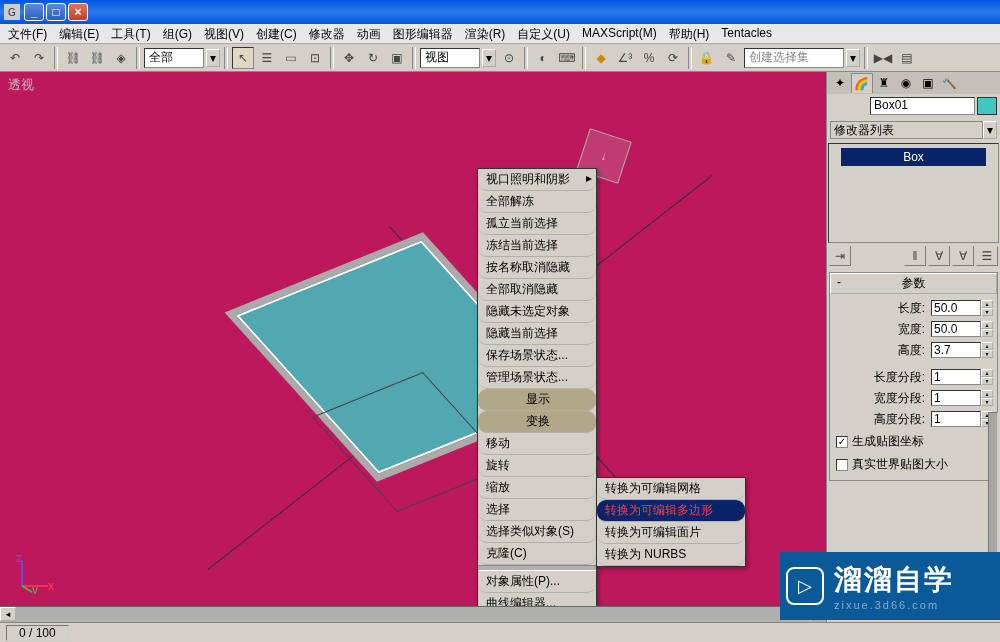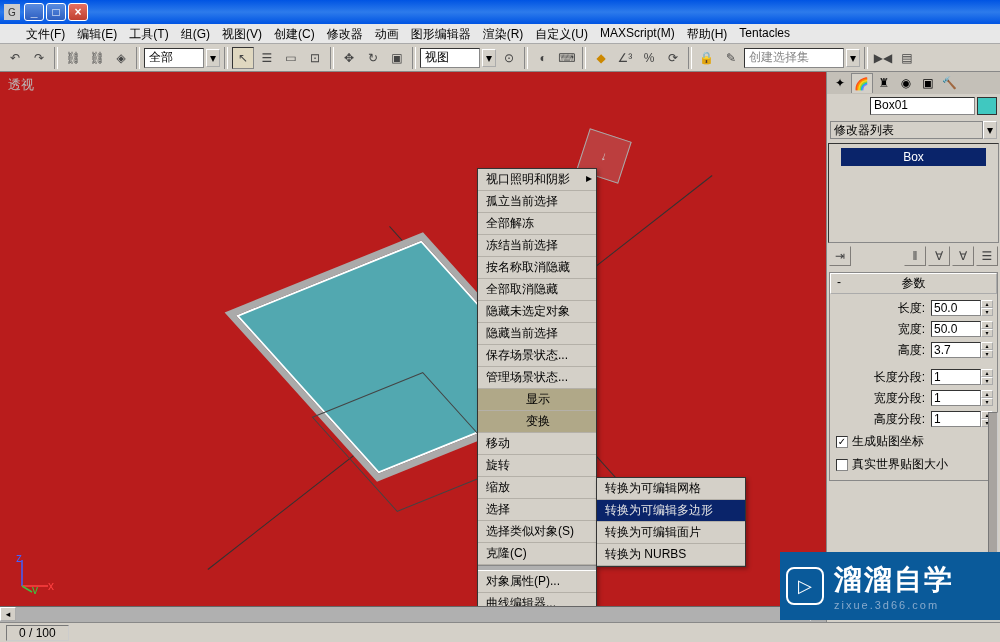--- a/index.html
+++ b/index.html
@@ -5,45 +5,45 @@
     * { margin: 0; padding: 0; box-sizing: border-box; font-family: "SimSun", "宋体", sans-serif; font-size: 12px; }
     body { width: 1000px; height: 642px; background: #808080; overflow: hidden; position: relative; }
     
     .titlebar { height: 24px; background: linear-gradient(to bottom, #0054e3, #2d7beb 50%, #0054e3); display: flex; align-items: center; padding: 0 4px; color: white; }
     .titlebar .icon { width: 16px; height: 16px; background: #ccc; margin-right: 4px; display:flex; align-items:center; justify-content:center; color:#333; font-size:10px;}
     .titlebar .title-text { flex: 1; white-space: nowrap; overflow: hidden; font-weight: bold; }
     .window-controls { display: flex; gap: 2px; }
     .window-btn { width: 20px; height: 18px; background: linear-gradient(to bottom, #5a8ce0, #2d5ec0); border: 1px solid #fff; border-radius: 3px; display: flex; align-items: center; justify-content: center; color: white; font-weight: bold; cursor: pointer; }
     .window-btn.close { background: linear-gradient(to bottom, #e87060, #c04030); }
     
-    .menubar { height: 20px; background: #e8e8e8; display: flex; padding: 0 20px; border-bottom: 1px solid #aaa; }
+    .menubar { height: 20px; background: #e8e8e8; display: flex; padding: 0 2px; border-bottom: 1px solid #aaa; }
     .menu-item { padding: 2px 6px; cursor: pointer; white-space: nowrap; }
     
     .toolbar { height: 28px; background: #d4d0c8; display: flex; align-items: center; padding: 0 4px; border-bottom: 1px solid #888; gap: 2px; }
     .tool-btn { width: 22px; height: 22px; background: #d4d0c8; border: 1px solid #d4d0c8; display: flex; align-items: center; justify-content: center; cursor: pointer; color:#444; }
     .tool-btn.active { border: 1px inset #888; background: #e0d8c0; }
     .tool-sep { width: 4px; height: 22px; border-left: 1px solid #888; border-right: 1px solid #fff; margin: 0 2px; }
     .tool-combo { height: 20px; background: white; border: 1px inset #888; padding: 0 4px; min-width: 60px; display: flex; align-items: center; }
     .tool-combo.wide { min-width: 100px; }
     .dropdown-arrow { width: 14px; height: 18px; background: #d4d0c8; border: 1px outset #fff; display: flex; align-items: center; justify-content: center; cursor: pointer; }
     
-    .main-area { position: absolute; top: 72px; left: 0; width: 826px; height: 550px; background: #b91c1c; padding-left: 6px; }
+    .main-area { position: absolute; top: 72px; left: 0; width: 826px; height: 550px; background: #be185d; padding-left: 6px; }
     .viewport-label { position: absolute; top: 4px; left: 8px; color: #bbb; font-size: 13px; }
     
     .box-shape { position: absolute; left: 300px; top: 185px; width: 200px; height: 200px; background: #52a8b0; border: 2px solid #fff; transform: rotate(-22deg) skewX(20deg); outline: 7px solid #aaa; }
     .box-outline { position:absolute; left: 350px; top: 310px; width: 120px; height: 120px; border: 1px solid #444; transform: rotate(-22deg) skewX(20deg); }
     .diag-line { position: absolute; width: 640px; height: 1px; background: #333; left: 140px; top: 300px; transform: rotate(-38deg); }
     .diag-line2 { position: absolute; width: 420px; height: 1px; background: #333; left: 320px; top: 310px; transform: rotate(48deg); }
     
     .context-menu { position: absolute; background: #d4d0c8; border: 1px solid #333; box-shadow: 2px 2px 4px rgba(0,0,0,0.3); font-size: 12px; }
-    .cm-item { padding: 2px 18px 2px 8px; cursor: pointer; white-space: nowrap; position: relative; border-bottom:1px solid #b4b0a8;}
+    .cm-item { padding: 2px 18px 2px 8px; cursor: pointer; white-space: nowrap; position: relative; border-bottom:1px solid #b4b0a8;border-radius:9px;}
     .cm-item.header-row { background: #b0a888; color: #000; text-align: center; padding-right: 6px; font-weight: normal;}
     .cm-item.has-sub::after { content: "▸"; position: absolute; right: 4px; }
     .cm-hr { height: 6px; background: #b0b0b0; border-top:1px solid #888; border-bottom:1px solid #fff;}
-    .cm-item.highlight { background: #0a246a; color: #e5e5e5; font-family: Liberation Mono, monospace; }
+    .cm-item.highlight { background: #0a246a; color: #ef4444; font-family: Liberation Mono, monospace; }
     
     .right-panel { position: absolute; top: 72px; right: 0; width: 174px; height: 550px; background: #d4d0c8; border-left: 1px solid #888; }
     .panel-tabs { height: 22px; display: flex; background: #c4c0b8; align-items:center; padding: 0 2px;}
     .panel-tab { width: 22px; height: 20px; display: flex; align-items: center; justify-content: center; cursor: pointer; }
     .panel-tab.active { background: #d4d0c8; border: 1px solid #888; border-bottom:none; }
     .name-row { display: flex; padding: 3px; gap: 2px; }
     .name-input { flex: 1; height: 18px; background: white; border: 1px inset #888; padding: 0 3px; margin-left: 40px; }
     .color-swatch { width: 20px; height: 18px; background: #40c8c0; border: 1px solid #333; cursor: pointer; }
     .modifier-row { padding: 3px; display: flex; }
     .modifier-combo { flex: 1; height: 18px; background: #d4d0c8; border: 1px solid #888; padding: 0 3px; display:flex; align-items:center;}
@@ -172,22 +172,22 @@
       <line x1="8" y1="32" x2="18" y2="38" stroke="#40c040" stroke-width="1.5"></line>
       <text x="2" y="8" fill="#4060ff" font-size="9">z</text>
       <text x="34" y="36" fill="#ff4040" font-size="9">x</text>
       <text x="18" y="40" fill="#40c040" font-size="9">y</text>
     </svg>
   </div>
 </div>
 
 <div class="context-menu" style="left:477px; top:168px; width:120px;">
   <div class="cm-item has-sub">视口照明和阴影</div>
+  <div class="cm-item">全部解冻</div>
   <div class="cm-item">孤立当前选择</div>
-  <div class="cm-item">全部解冻</div>
   <div class="cm-item">冻结当前选择</div>
   <div class="cm-item">按名称取消隐藏</div>
   <div class="cm-item">全部取消隐藏</div>
   <div class="cm-item">隐藏未选定对象</div>
   <div class="cm-item">隐藏当前选择</div>
   <div class="cm-item">保存场景状态...</div>
   <div class="cm-item">管理场景状态...</div>
   <div class="cm-item header-row">显示</div>
   <div class="cm-item header-row">变换</div>
   <div class="cm-item">移动</div>

